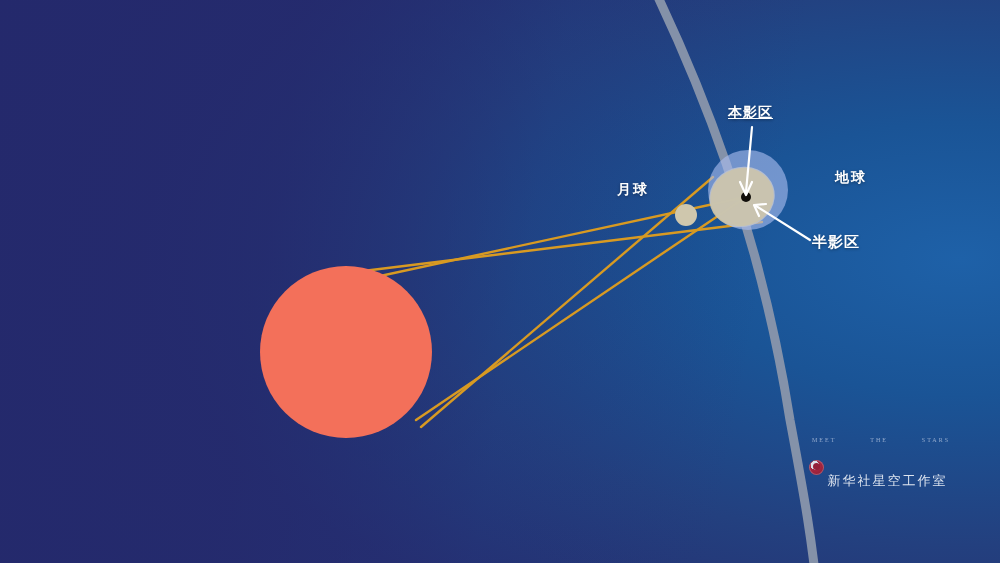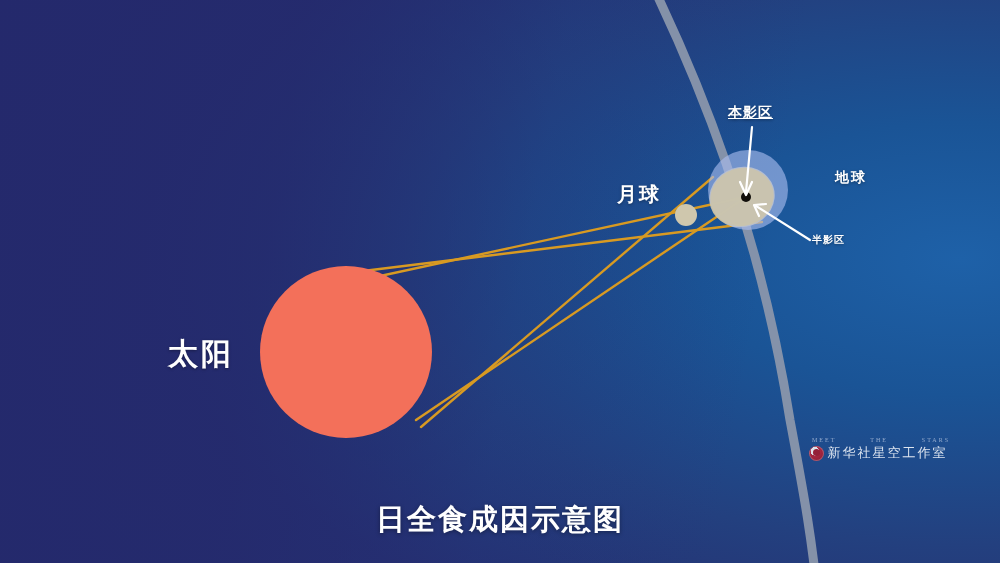--- a/index.html
+++ b/index.html
@@ -33,24 +33,24 @@
   }
   .label {
     position: absolute;
     color: #ffffff;
     font-weight: bold;
     white-space: nowrap;
     letter-spacing: 1px;
     text-shadow: 0 1px 3px rgba(0,0,0,0.35);
   }
   #label-sun   { left: 168px; top: 334px;  font-size: 30px; letter-spacing: 3px; }
-  #label-moon  { left: 617px; top: 181px;  font-size: 20px; letter-spacing: 2px; }
+  #label-moon  { left: 617px; top: 181px;  font-size: 14px; letter-spacing: 2px; }
   #label-earth { left: 835px; top: 169px;  font-size: 14px; letter-spacing: 2px; }
   #label-umbra { left: 728px; top: 104px;  font-size: 14px; letter-spacing: 1px; text-decoration: underline; }
-  #label-penumbra { left: 812px; top: 233px; font-size: 10px; letter-spacing: 1px; font-family: Liberation Mono, monospace; }
+  #label-penumbra { left: 812px; top: 233px; font-size: 15px; letter-spacing: 1px; font-family: Liberation Mono, monospace; }
 
   #title {
     position: absolute;
     left: 0;
     right: 0;
     top: 500px;
     text-align: center;
     color: #ffffff;
     font-size: 29px;
     font-weight: bold;
@@ -112,20 +112,21 @@
     left: 4px; top: 3px;
     width: 7px; height: 7px;
     border-radius: 50%;
     background: #9e1d33;
   }
   #wm-sub {
     color: #eef2f8;
     font-size: 13px;
     letter-spacing: 2px;
     font-family: "Liberation Serif", "DejaVu Serif", serif;
+    margin-top: 28px;
   }
 </style>
 </head>
 <body>
 
 <div id="stage">
 
   <div id="bg-gradient"></div>
   <div id="bg-gradient2"></div>
 
@@ -156,27 +157,25 @@
       <line x1="752" y1="127" x2="746" y2="192" stroke="#ffffff" stroke-width="2.2" stroke-linecap="round"></line>
       <path d="M 740 182 L 746 195 L 752 182" fill="none" stroke="#ffffff" stroke-width="2.2" stroke-linecap="round" stroke-linejoin="round"></path>
     </g>
 
     <g>
       <line x1="810" y1="240" x2="756" y2="206" stroke="#ffffff" stroke-width="2.2" stroke-linecap="round"></line>
       <path d="M 766 204 L 754 205 L 759 216" fill="none" stroke="#ffffff" stroke-width="2.2" stroke-linecap="round" stroke-linejoin="round"></path>
     </g>
   </svg>
 
-  <div class="label" id="label-sun">太阳</div>
   <div class="label" id="label-moon">月球</div>
   <div class="label" id="label-earth">地球</div>
   <div class="label" id="label-umbra">本影区</div>
   <div class="label" id="label-penumbra">半影区</div>
 
-  <div id="title">日全食成因示意图</div>
 
   <div id="watermark">
     <div id="wm-eyebrow">
       <span>MEET</span>
       <span>THE</span>
       <span>STARS</span>
     </div>
     <div id="wm-sub-row">
       <div id="wm-logo"></div>
       <div id="wm-sub">新华社星空工作室</div>

